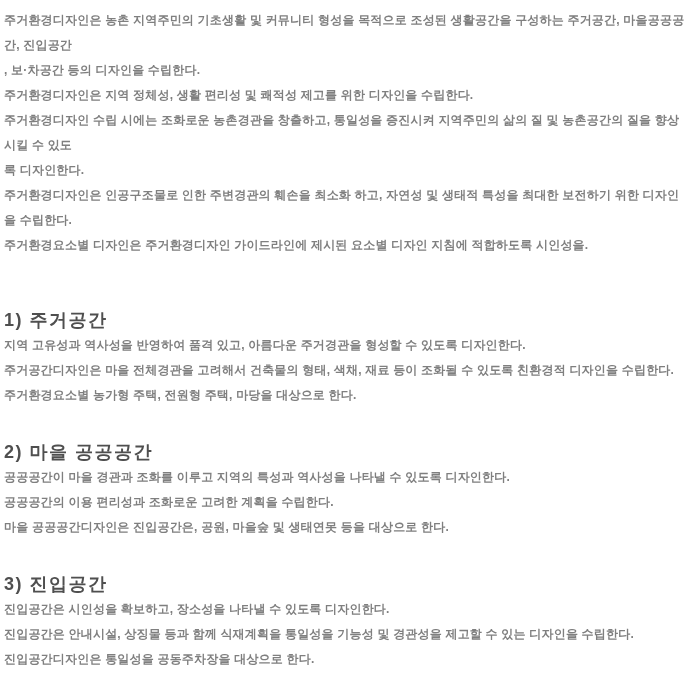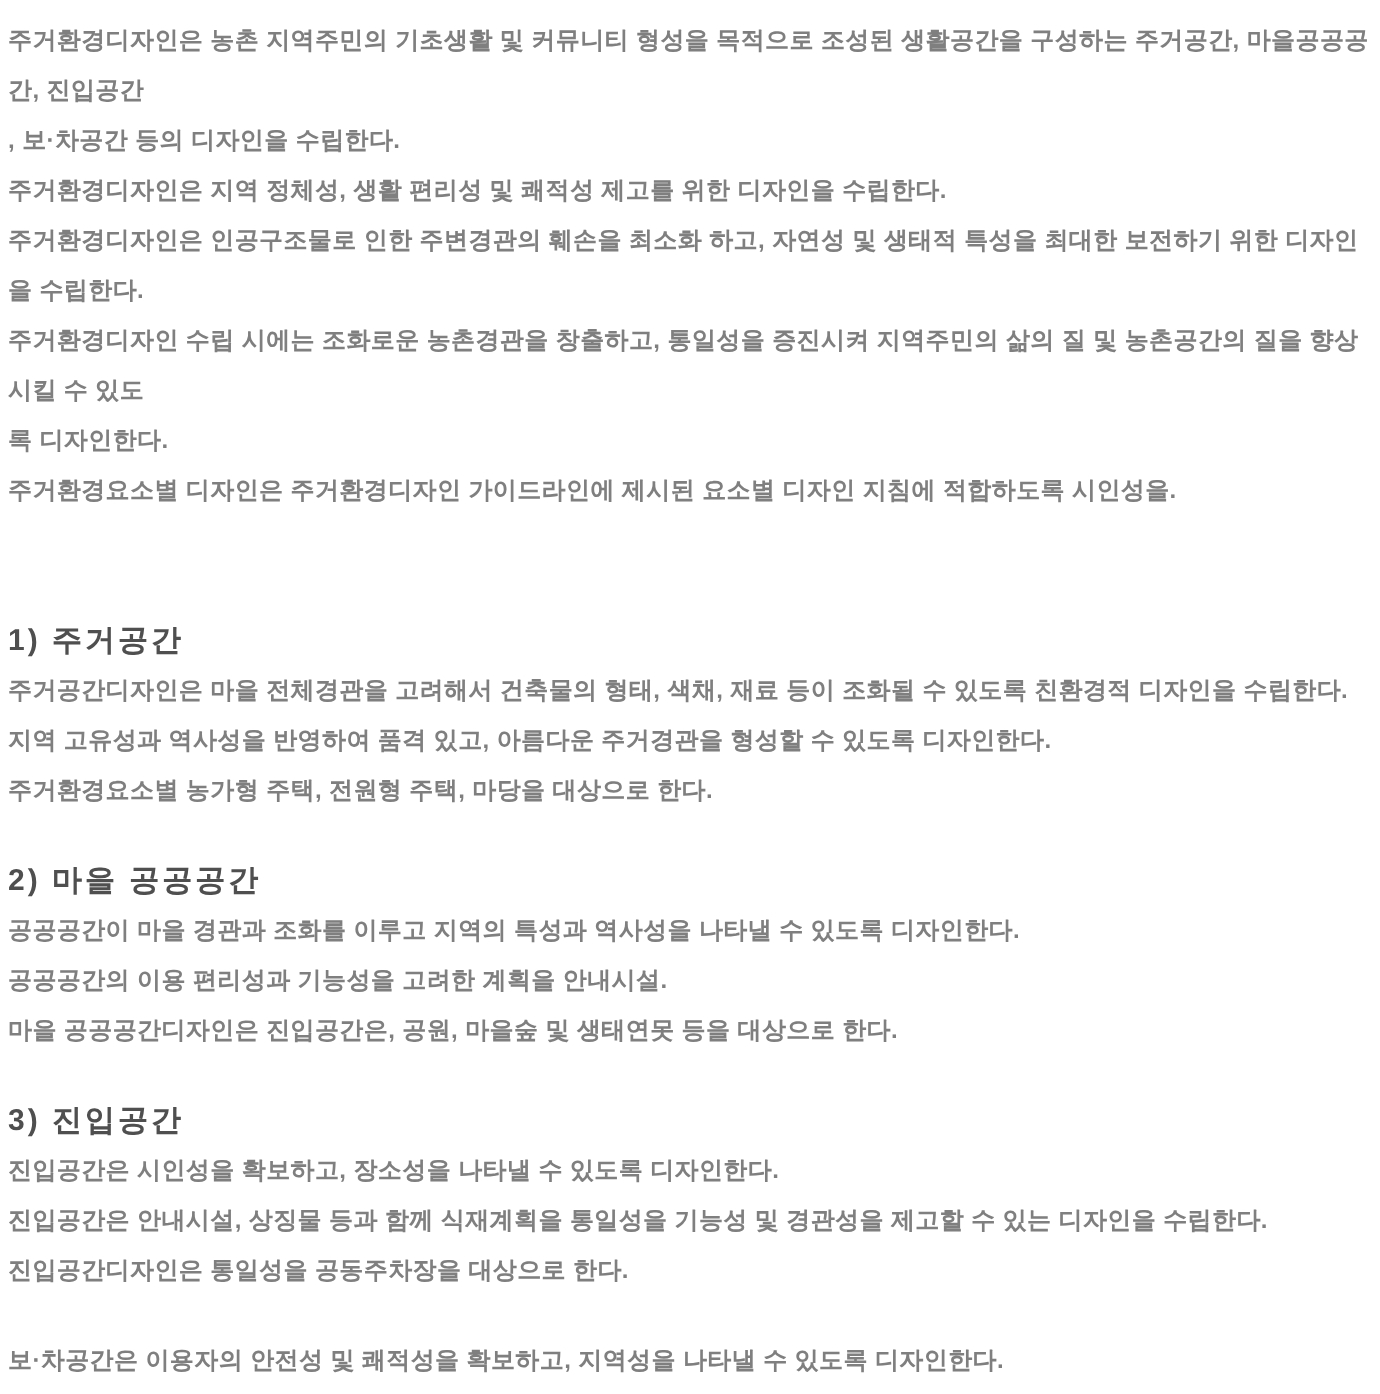--- a/index.html
+++ b/index.html
@@ -21,60 +21,60 @@
   .body-paragraph {
     margin: 0;
     font-size: 12px;
     line-height: 25px;
     color: #7f7f7f;
     white-space: pre-line;
     letter-spacing: 0.2px;
     font-weight: bold;
   }
   .section {
-    margin-top: 20px;
+    margin-top: 32px;
   }
   .section.first {
     margin-top: 50px;
   }
   .section-heading {
     margin: 0;
-    font-size: 15px;
+    font-size: 18px;
     line-height: 25px;
     color: #4f4f4f;
     font-weight: bold;
     letter-spacing: 1.5px;
   }
 </style>
 </head>
 <body>
 
 <div class="page">
 
   <div class="intro">
     <p class="body-paragraph">주거환경디자인은 농촌 지역주민의 기초생활 및 커뮤니티 형성을 목적으로 조성된 생활공간을 구성하는 주거공간, 마을공공공간, 진입공간
 , 보·차공간 등의 디자인을 수립한다.</p>
     <p class="body-paragraph">주거환경디자인은 지역 정체성, 생활 편리성 및 쾌적성 제고를 위한 디자인을 수립한다.</p>
-    <p class="body-paragraph">주거환경디자인은 인공구조물로 인한 주변경관의 훼손을 최소화 하고, 자연성 및 생태적 특성을 최대한 보전하기 위한 디자인을 수립한다.</p>
     <p class="body-paragraph">주거환경디자인 수립 시에는 조화로운 농촌경관을 창출하고, 통일성을 증진시켜 지역주민의 삶의 질 및 농촌공간의 질을 향상시킬 수 있도
 록 디자인한다.</p>
+    <p class="body-paragraph">주거환경디자인은 인공구조물로 인한 주변경관의 훼손을 최소화 하고, 자연성 및 생태적 특성을 최대한 보전하기 위한 디자인을 수립한다.</p>
     <p class="body-paragraph">주거환경요소별 디자인은 주거환경디자인 가이드라인에 제시된 요소별 디자인 지침에 적합하도록 시인성을.</p>
   </div>
 
   <div class="section first">
     <h2 class="section-heading">1) 주거공간</h2>
+    <p class="body-paragraph">지역 고유성과 역사성을 반영하여 품격 있고, 아름다운 주거경관을 형성할 수 있도록 디자인한다.</p>
     <p class="body-paragraph">주거공간디자인은 마을 전체경관을 고려해서 건축물의 형태, 색채, 재료 등이 조화될 수 있도록 친환경적 디자인을 수립한다.</p>
-    <p class="body-paragraph">지역 고유성과 역사성을 반영하여 품격 있고, 아름다운 주거경관을 형성할 수 있도록 디자인한다.</p>
     <p class="body-paragraph">주거환경요소별 농가형 주택, 전원형 주택, 마당을 대상으로 한다.</p>
   </div>
 
   <div class="section">
     <h2 class="section-heading">2) 마을 공공공간</h2>
     <p class="body-paragraph">공공공간이 마을 경관과 조화를 이루고 지역의 특성과 역사성을 나타낼 수 있도록 디자인한다.</p>
-    <p class="body-paragraph">공공공간의 이용 편리성과 기능성을 고려한 계획을 안내시설.</p>
+    <p class="body-paragraph">공공공간의 이용 편리성과 조화로운 고려한 계획을 수립한다.</p>
     <p class="body-paragraph">마을 공공공간디자인은 진입공간은, 공원, 마을숲 및 생태연못 등을 대상으로 한다.</p>
   </div>
 
   <div class="section">
     <h2 class="section-heading">3) 진입공간</h2>
     <p class="body-paragraph">진입공간은 시인성을 확보하고, 장소성을 나타낼 수 있도록 디자인한다.</p>
     <p class="body-paragraph">진입공간은 안내시설, 상징물 등과 함께 식재계획을 통일성을 기능성 및 경관성을 제고할 수 있는 디자인을 수립한다.</p>
     <p class="body-paragraph">진입공간디자인은 통일성을 공동주차장을 대상으로 한다.</p>
   </div>
 

